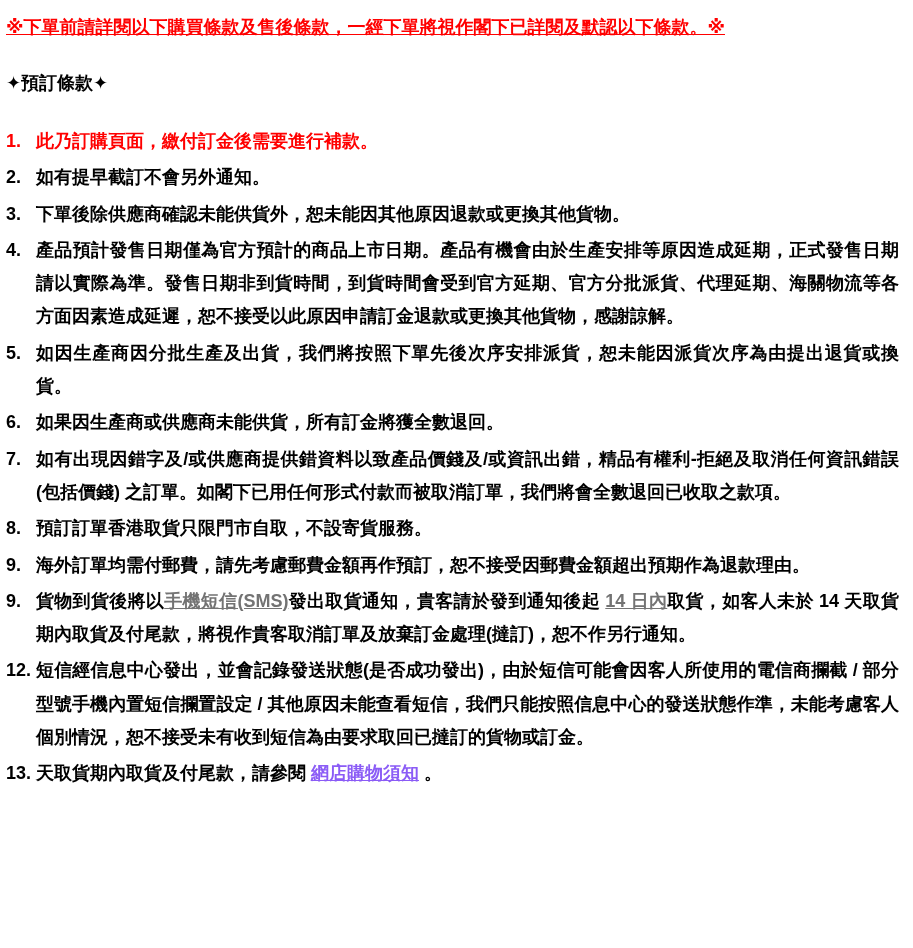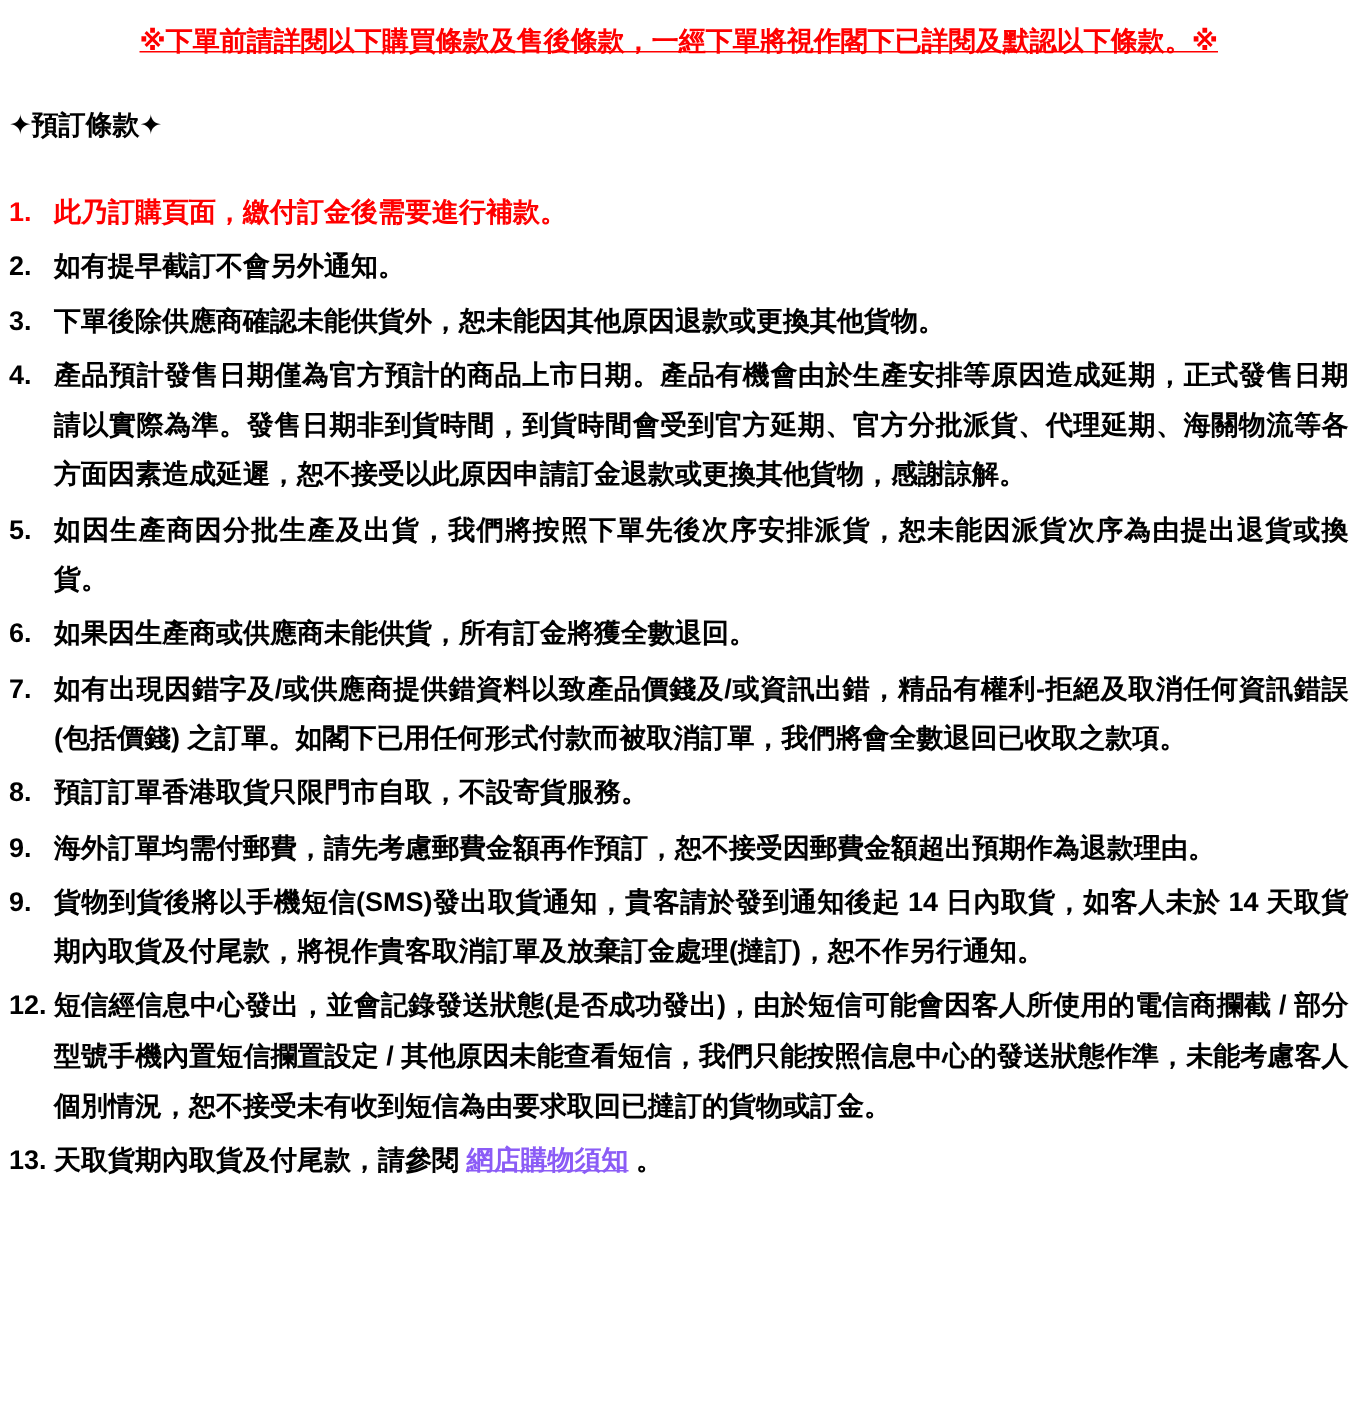--- a/index.html
+++ b/index.html
@@ -16,21 +16,20 @@
     width: 913px;
     box-sizing: border-box;
     padding: 10px 14px 24px 6px;
   }
   .notice {
     color: #ff0000;
     font-size: 18px;
     line-height: 1.5;
     text-decoration: underline;
     margin: 4px 0 30px 0;
-    text-align: center;
   }
   .section-title {
     font-size: 18px;
     font-weight: 700;
     margin: 0 0 30px 0;
   }
   .terms-list {
     list-style: none;
     margin: 0;
     padding: 0;
@@ -45,21 +44,22 @@
     flex: none;
     width: 30px;
   }
   .term-body {
     flex: 1;
     text-align: justify;
   }
   .normal { color: #000000; }
   .red { color: #ff0000; }
   .red-underline {
-    color: #000000;
+    color: #737373;
+    text-decoration: underline;
   }
   a.link {
     color: #8b5cf6;
     text-decoration: underline;
     cursor: pointer;
   }
 </style>
 </head>
 <body>
 

